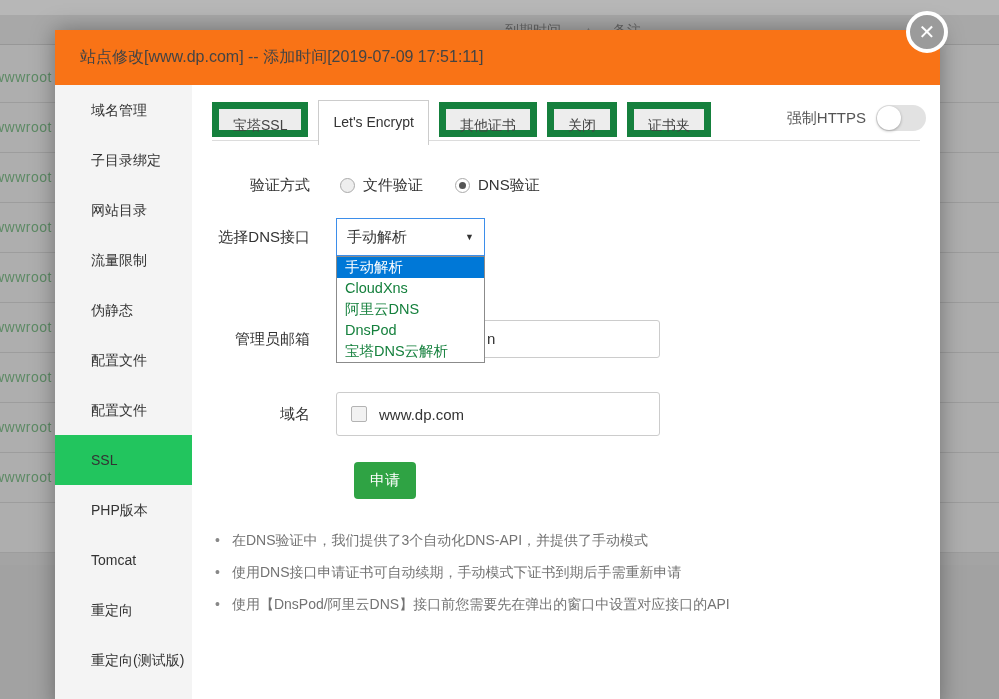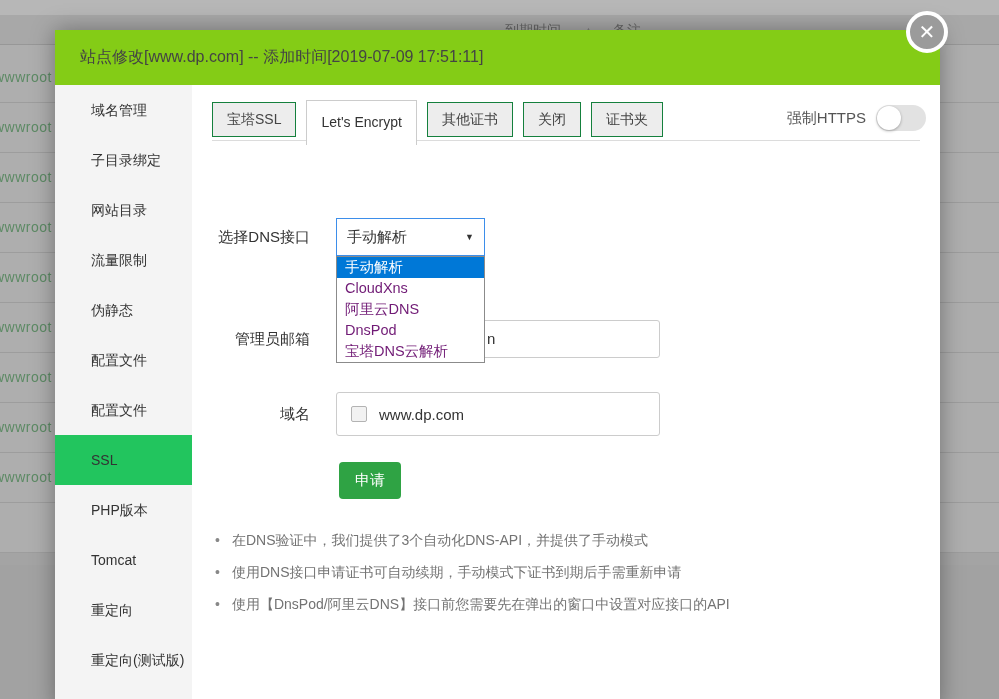--- a/index.html
+++ b/index.html
@@ -16,38 +16,38 @@
   .bd-fill { position:absolute; left:0; top:45px; width:100%; height:8px; background:#aeaeae; }
   .bd-rows { position:absolute; left:0; top:53px; width:100%; }
   .bd-row  { height:50px; background:#aeaeae; border-bottom:1px solid #9d9d9d;
              color:#5c8a64; font-size:14px; line-height:49px; }
   .bd-row span { margin-left:-6px; letter-spacing:.5px; }
   .bd-below { position:absolute; left:0; top:565px; width:100%; height:134px; background:#a2a2a2; }
 
   
   .modal { position:absolute; left:55px; top:30px; width:885px; height:680px; background:#fff;
            box-shadow:0 0 22px rgba(0,0,0,.35); z-index:10; }
-  .modal-header { height:55px; background:#84cc16; display:flex; align-items:center;
+  .modal-header { height:55px; background:#f97316; display:flex; align-items:center;
                   padding-left:25px; font-size:16px; color:#444; }
   .close-btn { position:absolute; left:851px; top:-19px; width:42px; height:42px; border-radius:50%;
                background:#9b9b9b; border:4px solid #fff; z-index:20; cursor:pointer;
                display:flex; align-items:center; justify-content:center;
                color:#fff; font-size:20px; font-weight:bold; line-height:1; }
 
   .sidebar { position:absolute; left:0; top:55px; bottom:0; width:137px; background:#f4f4f4; }
   .side-item { height:50px; line-height:50px; padding-left:36px; font-size:14px; color:#333; cursor:pointer; }
   .side-item.active { background:#22c55e; }
 
   .content { position:absolute; left:137px; top:55px; right:0; bottom:0; background:#fff; }
 
   
   .tabbar { position:absolute; left:20px; right:20px; top:15px; height:41px;
             border-bottom:1px solid #dcdcdc; display:flex; align-items:flex-end; }
   .tab { height:35px; margin-bottom:3px; margin-right:10px; padding:0 14px; background:#ededed;
-         border:1px solid #15803d; font-size:14px; color:#444; line-height:33px; cursor:pointer; }
+         border:7px solid #15803d; font-size:14px; color:#444; line-height:33px; cursor:pointer; }
   .tab.active { height:45px; margin-bottom:-5px; background:#fff; border:1px solid #ccc;
                 border-bottom:none; line-height:42px; color:#333;text-align:right; }
   .https-box { position:absolute; right:14px; top:20px; display:flex; align-items:center; }
   .https-label { font-size:15px; color:#555; margin-right:10px; }
   .toggle { width:50px; height:26px; border-radius:13px; background:#e2e2e2; position:relative; cursor:pointer; }
   .toggle .knob { position:absolute; left:1px; top:1px; width:24px; height:24px; border-radius:50%;
                   background:#fff; box-shadow:0 1px 3px rgba(0,0,0,.3); }
 
   
   .frow { position:absolute; left:0; display:flex; }
@@ -66,37 +66,37 @@
 
   .row-dns { top:133px; }
   .row-dns .flabel { line-height:38px; }
   .select-box { margin-left:26px; width:149px; height:38px; border:1px solid #3d8eea; background:#fff;
                 display:flex; align-items:center; justify-content:space-between; padding:0 10px;
                 font-size:15px; color:#333; cursor:pointer; }
   .select-box .arrow { font-size:9px; color:#333; }
 
   .dropdown { position:absolute; left:144px; top:171px; width:149px; background:#fff;
               border:1px solid #8b8b8b; z-index:5; }
-  .dd-option { height:21px; line-height:21px; padding:0 8px; font-size:14.5px; color:#701a75; cursor:pointer; }
+  .dd-option { height:21px; line-height:21px; padding:0 8px; font-size:14.5px; color:#15803d; cursor:pointer; }
   .dd-option.highlight { background:#0078d7; color:#fff; }
 
   .row-email { top:235px; }
   .row-email .flabel { line-height:38px; }
   .text-input { margin-left:26px; width:324px; height:38px; border:1px solid #ccc; border-radius:3px;
                 background:#fff; position:relative; font-size:15px; color:#333; }
   .text-input .vischar { position:absolute; left:150px; top:0; line-height:36px; }
 
   .row-domain { top:307px; }
   .row-domain .flabel { line-height:44px; }
   .domain-box { margin-left:26px; width:324px; height:44px; border:1px solid #ccc; border-radius:3px;
                 display:flex; align-items:center; padding-left:14px; }
   .checkbox { width:16px; height:16px; border:1px solid #b3b3b3; border-radius:2px; background:#f2f2f2; cursor:pointer; flex:none; }
   .domain-text { margin-left:12px; font-size:15px; color:#333; }
 
-  .apply-btn { position:absolute; left:147px; top:377px; background:#2fa344; border:none; border-radius:4px;
+  .apply-btn { position:absolute; left:162px; top:377px; background:#2fa344; border:none; border-radius:4px;
                color:#fff; font-size:15px; padding:9px 16px; cursor:pointer; font-family:inherit; }
 
   .notes { position:absolute; left:23px; top:446px; list-style:none; }
   .notes li { font-size:14px; color:#737373; margin-bottom:14px; line-height:18px; }
   .notes li::before { content:"•"; color:#888; margin-right:12px; }
 </style>
 </head>
 <body>
 
 <div class="bd-topband"></div>
@@ -151,20 +151,33 @@
       <div class="tab">证书夹</div>
     </div>
 
     <div class="https-box">
       <span class="https-label">强制HTTPS</span>
       <div class="toggle">
         <div class="knob"></div>
       </div>
     </div>
 
+    <div class="frow row-verify">
+      <span class="flabel">验证方式</span>
+      <div class="radio-group">
+        <div class="radio-item">
+          <span class="radio-circle"></span>
+          <span class="radio-text">文件验证</span>
+        </div>
+        <div class="radio-item">
+          <span class="radio-circle checked"></span>
+          <span class="radio-text">DNS验证</span>
+        </div>
+      </div>
+    </div>
 
     <div class="frow row-dns">
       <span class="flabel">选择DNS接口</span>
       <div class="select-box">
         <span>手动解析</span>
         <span class="arrow">▼</span>
       </div>
     </div>
 
     <div class="dropdown">

